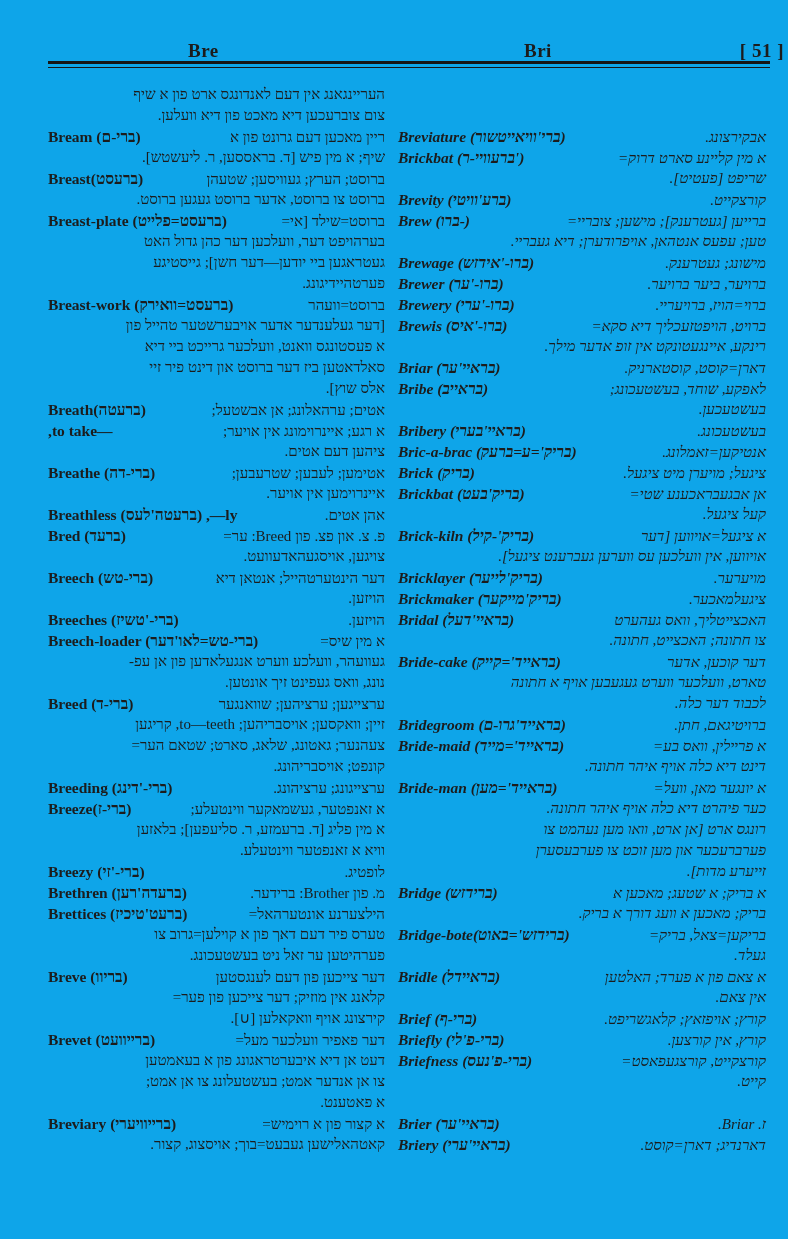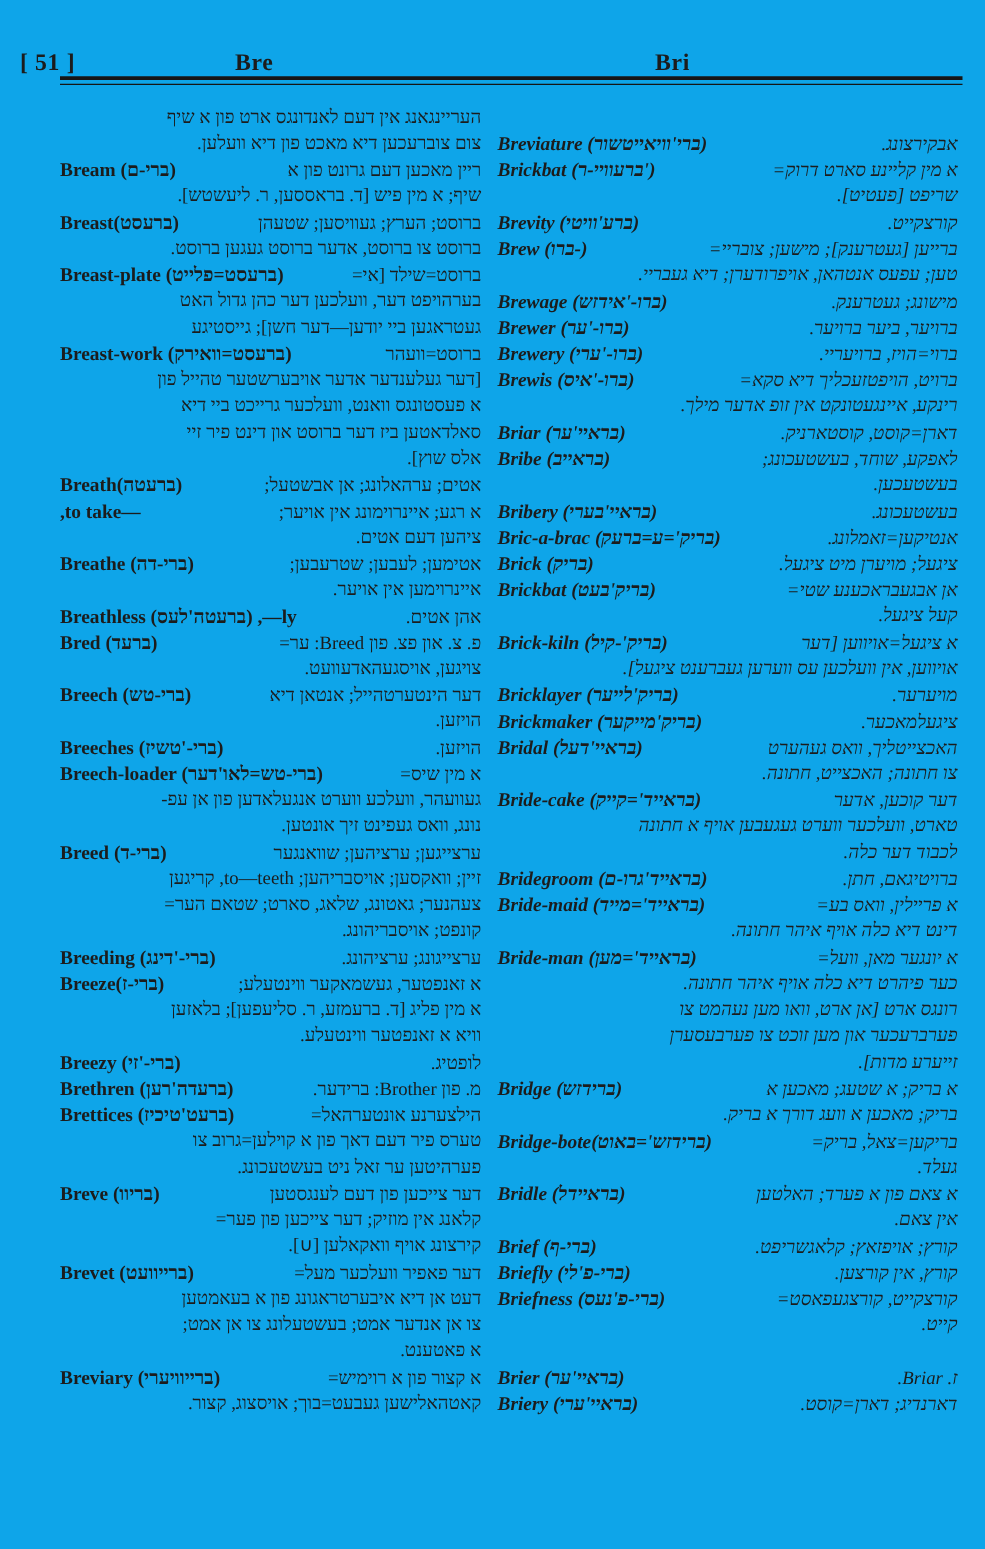--- a/index.html
+++ b/index.html
@@ -10,21 +10,21 @@
     font-family:"Liberation Serif","DejaVu Sans",serif;
     color:#1c1c1c;
     overflow:hidden;
   }
   .header-word{
     position:absolute;top:40px;
     font-weight:bold;font-size:19px;letter-spacing:.5px;
   }
   .guide-left{left:188px;}
   .guide-right{left:524px;text-align:center;}
-  .pageno{left:0;right:4px;text-align:left;padding-left:16px;}
+  .pageno{left:0;right:4px;text-align:right;}
   .rule{
     position:absolute;top:61px;left:48px;width:722px;height:3px;
     border-top:3px solid #161616;border-bottom:1px solid #161616;
   }
   .cols{
     position:absolute;top:84px;left:48px;width:718px;
     display:flex;align-items:flex-end;
   }
   .col{display:block;}
   .col-left{width:337px;}
@@ -85,20 +85,23 @@
           <span class="en">Breast-plate (ברעסט=פלייט)</span>
           <span class="yi">ברוסט=שילד [אי=</span>
         </div>
         <div class="line">
           <span class="yi">בערהויפט דער, וועלכען דער כהן גדול האט</span>
         </div>
         <div class="line">
           <span class="yi">געטראגען ביי יודען—דער חשן]; גייסטיגע</span>
         </div>
         <div class="line">
+          <span class="yi">פערטהיידיגונג.</span>
+        </div>
+        <div class="line">
           <span class="en">Breast-work (ברעסט=וואירק)</span>
           <span class="yi">ברוסט=וועהר</span>
         </div>
         <div class="line">
           <span class="yi">[דער געלענדער אדער אויבערשטער טהייל פון</span>
         </div>
         <div class="line">
           <span class="yi">א פעסטונגס וואנט, וועלכער גרייכט ביי דיא</span>
         </div>
         <div class="line">

